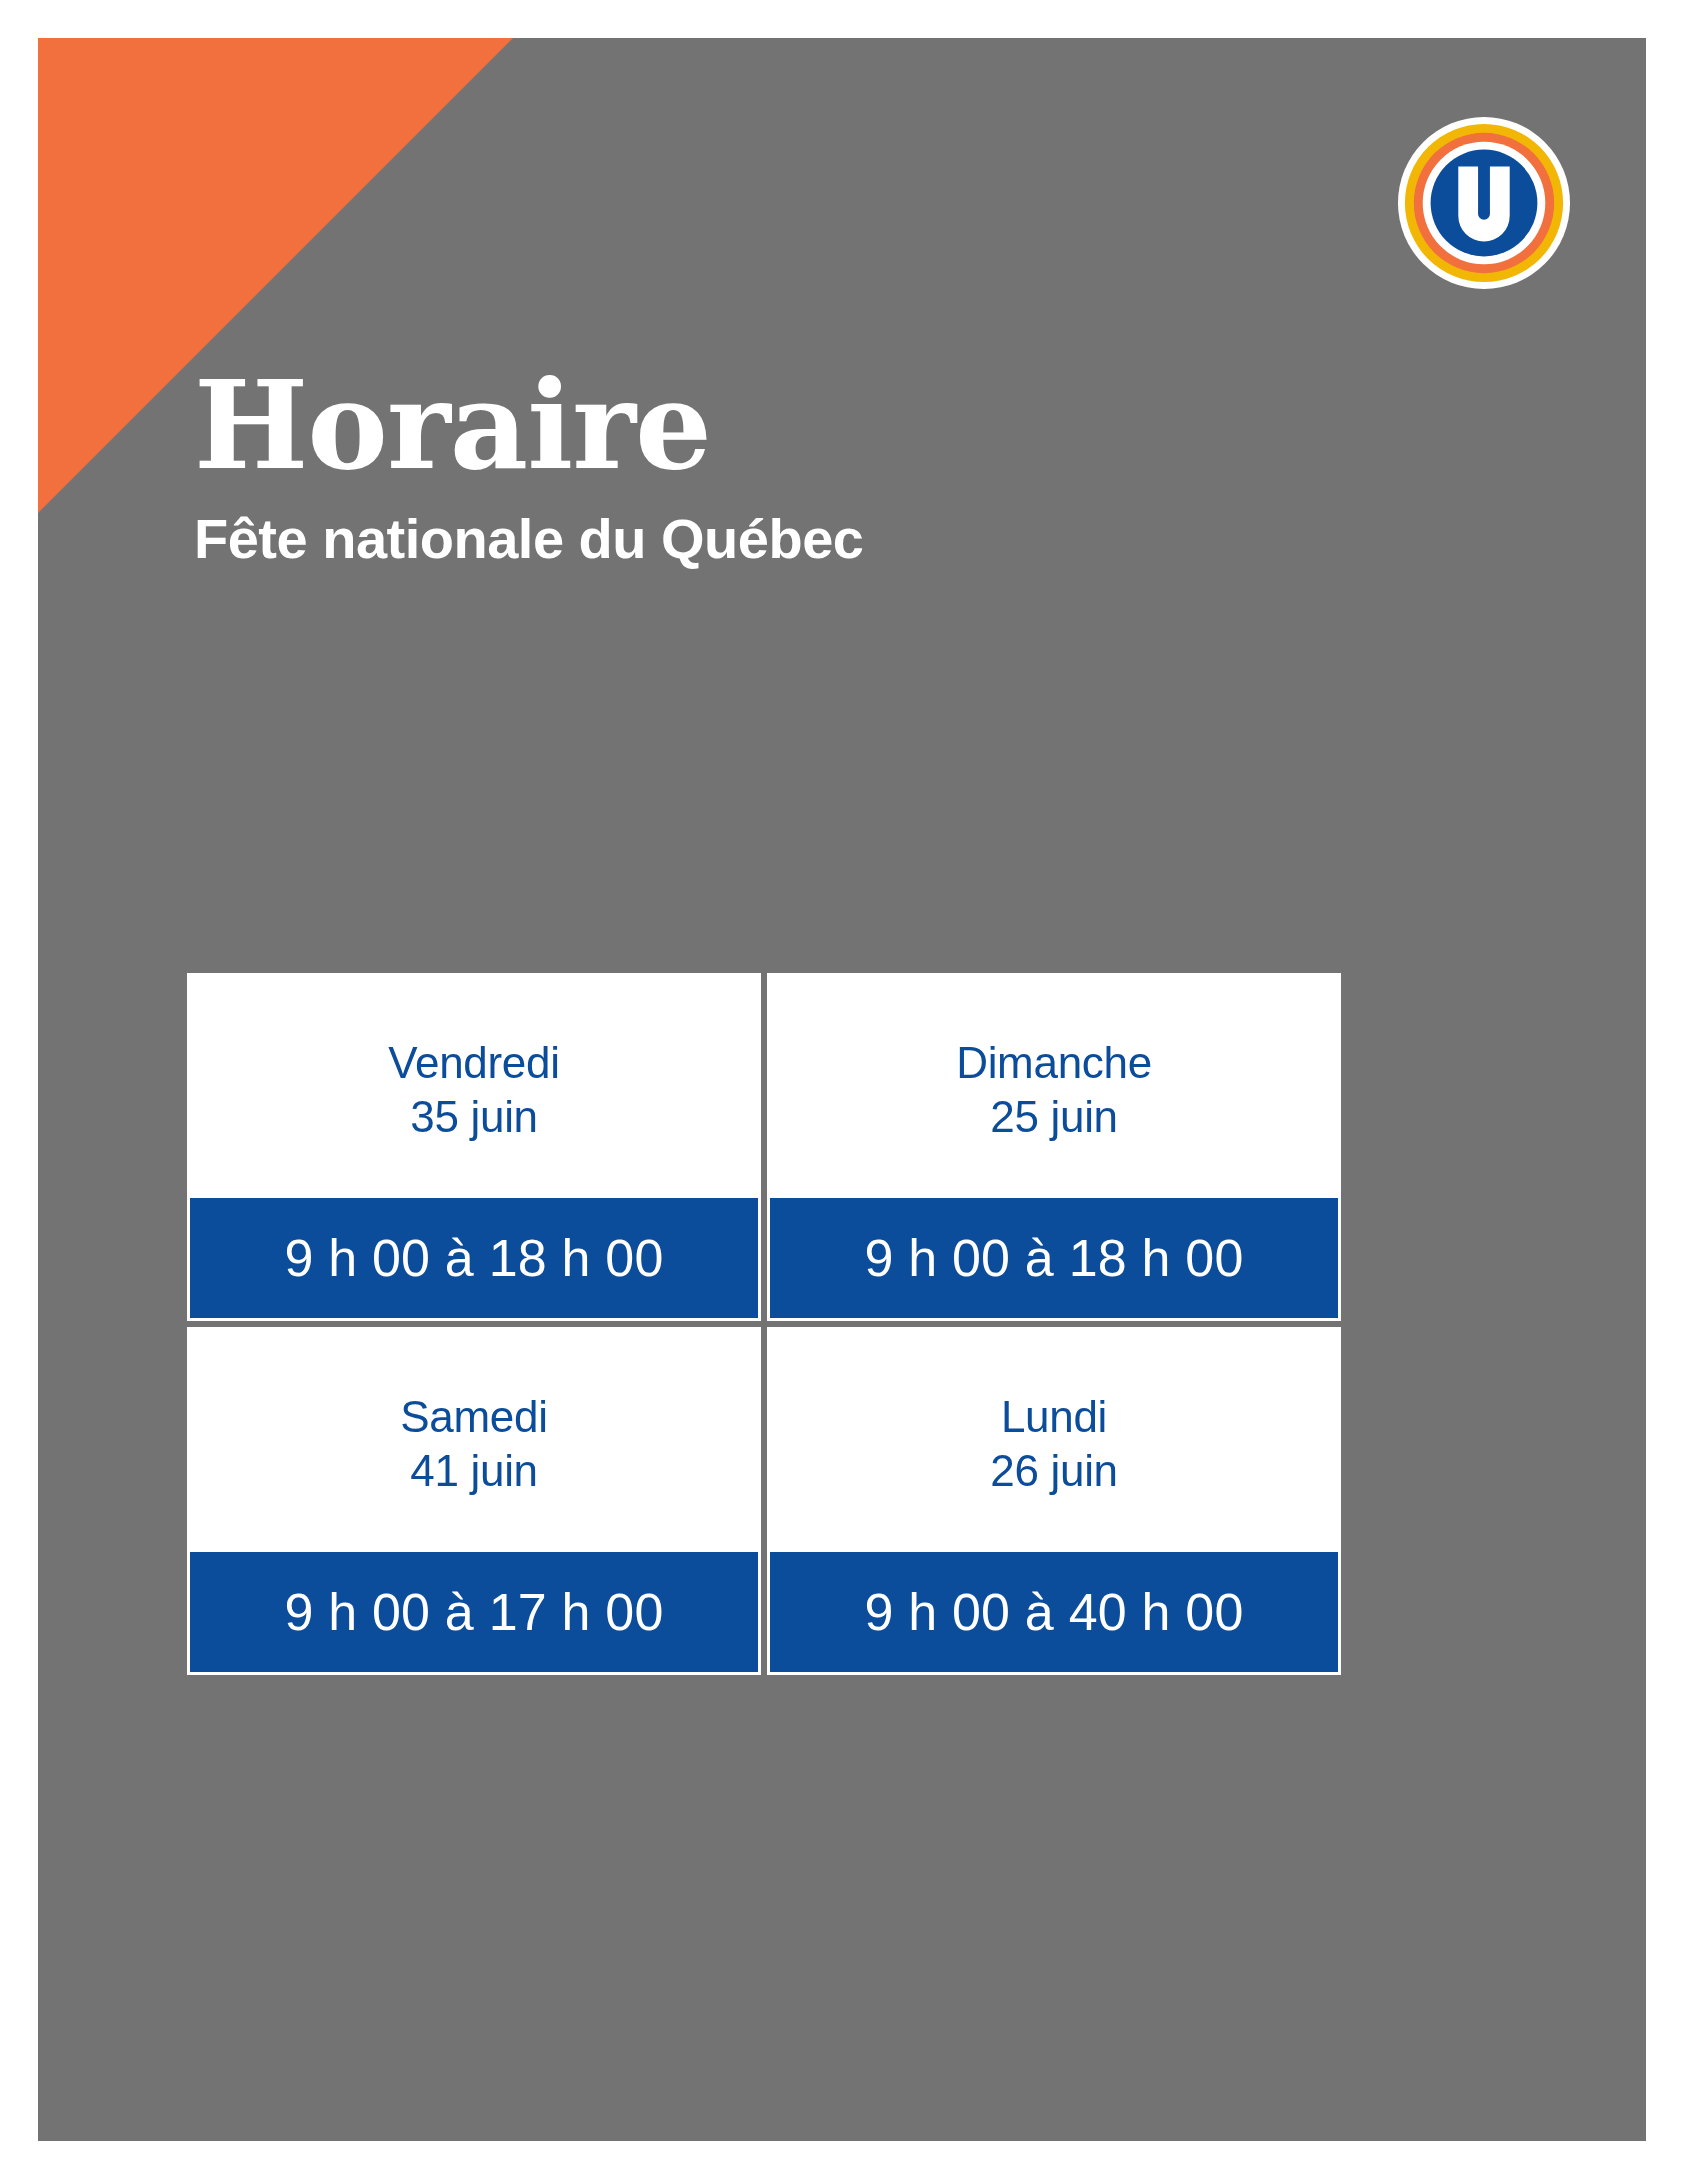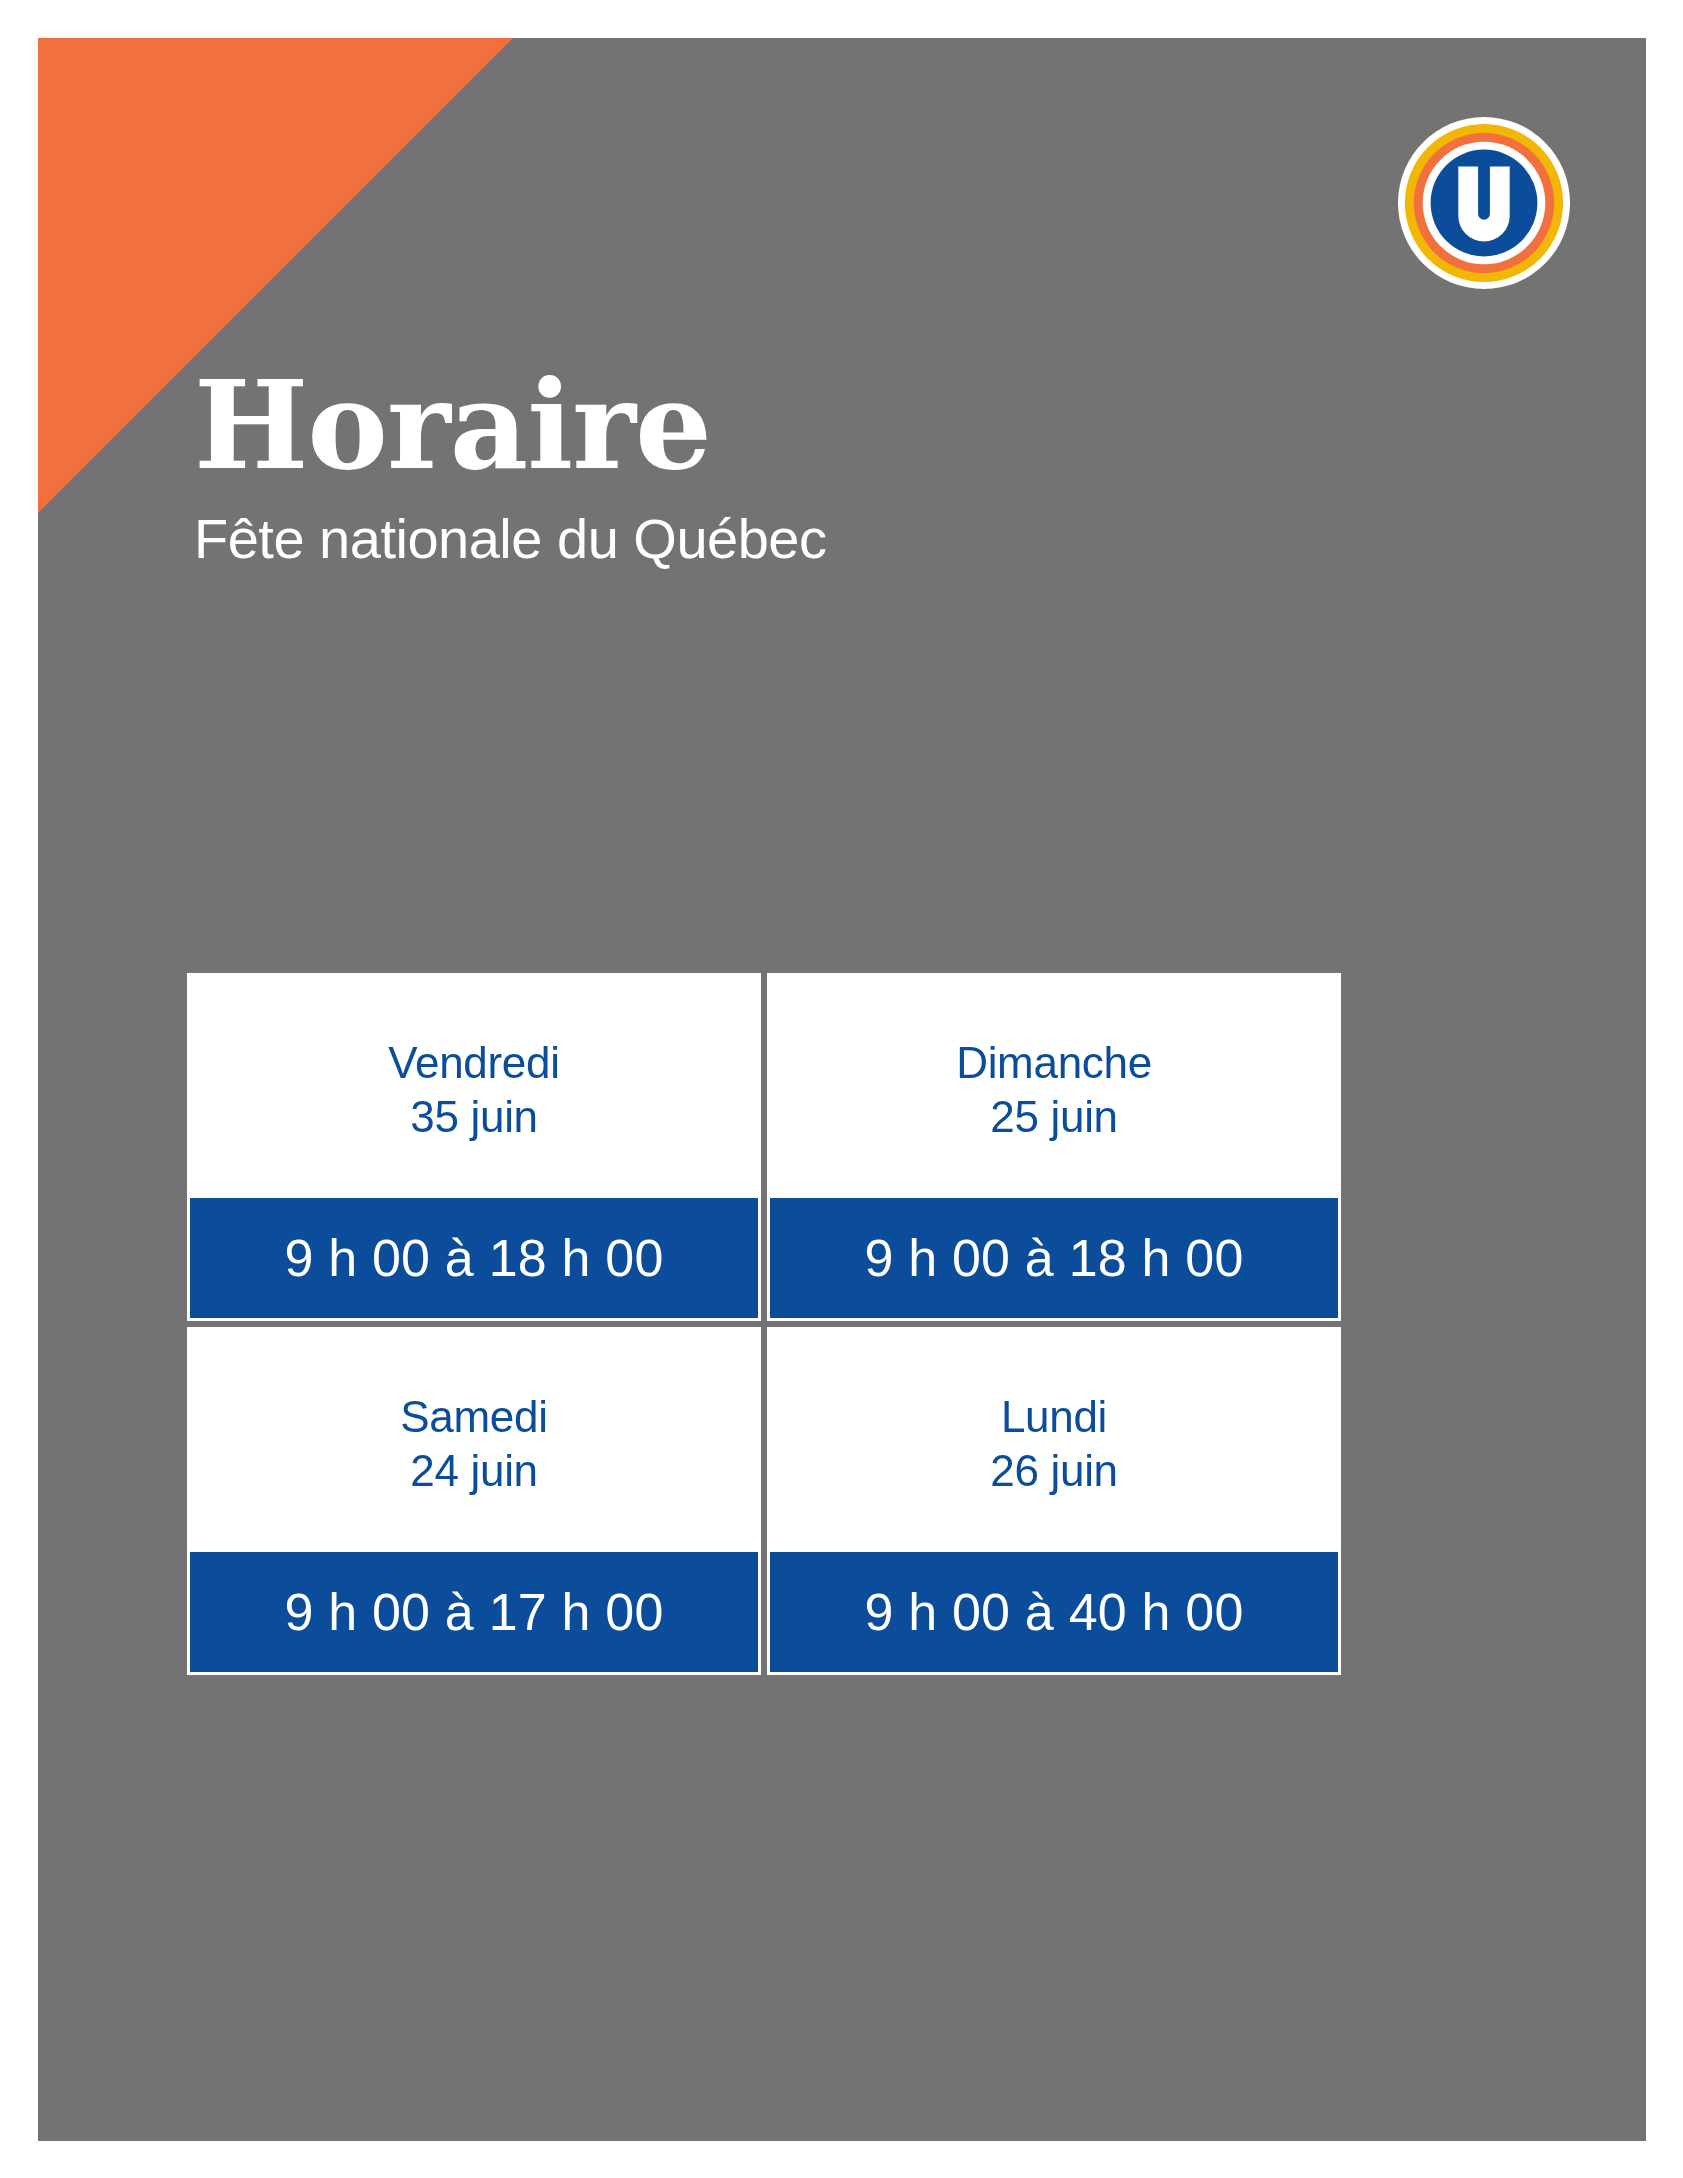--- a/index.html
+++ b/index.html
@@ -54,21 +54,21 @@
     font-family: "DejaVu Serif", "Liberation Serif", serif;
     font-weight: 700;
     font-size: 121px;
     line-height: 1.0;
     color: #ffffff;
     letter-spacing: -1px;
     margin: 0;
   }
   .sub-title {
     font-family: "Liberation Sans", sans-serif;
-    font-weight: 400;
+    font-weight: 700;
     font-size: 56px;
     line-height: 1.1;
     color: #ffffff;
     margin: 22px 0 0 0;
     letter-spacing: -0.5px;
   }
 
   
   .cards {
     position: absolute;
@@ -162,21 +162,21 @@
       <div class="card-head">
         <div class="card-day">Dimanche</div>
         <div class="card-date">25 juin</div>
       </div>
       <div class="card-hours">9 h 00 à 18 h 00</div>
     </div>
 
     <div class="card">
       <div class="card-head">
         <div class="card-day">Samedi</div>
-        <div class="card-date">24 juin</div>
+        <div class="card-date">41 juin</div>
       </div>
       <div class="card-hours">9 h 00 à 17 h 00</div>
     </div>
 
     <div class="card">
       <div class="card-head">
         <div class="card-day">Lundi</div>
         <div class="card-date">26 juin</div>
       </div>
       <div class="card-hours">9 h 00 à 40 h 00</div>

